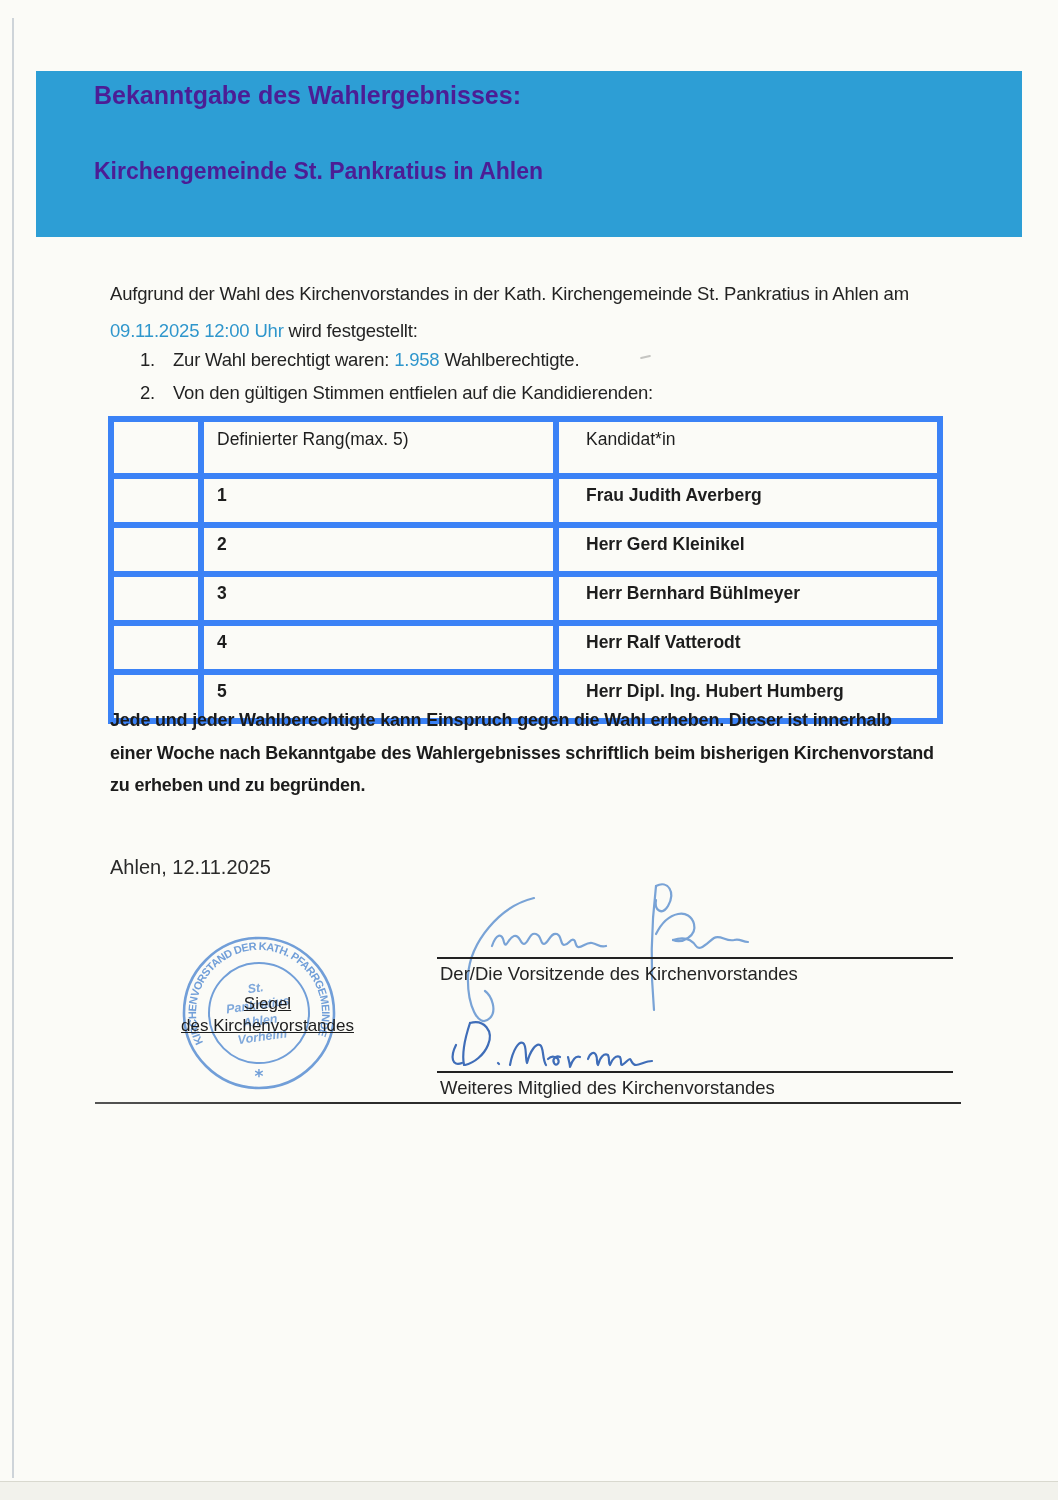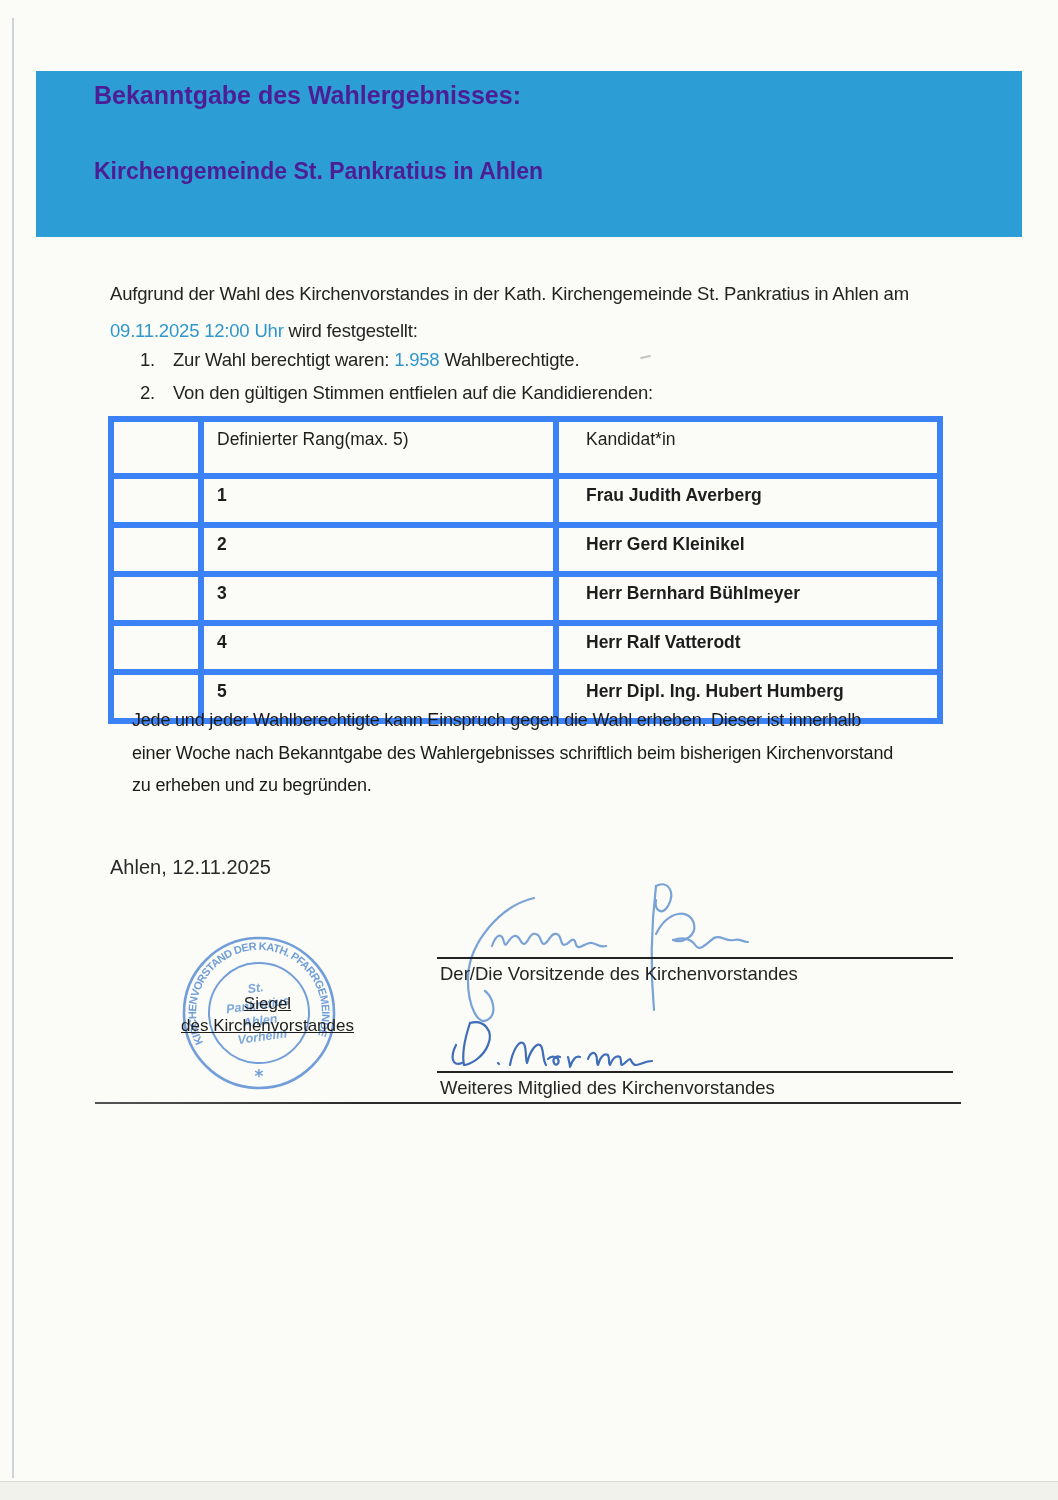--- a/index.html
+++ b/index.html
@@ -28,21 +28,21 @@
   .olist .num{display:inline-block;width:33px;}
   
   table.results{left:108px;top:416px;border-collapse:collapse;table-layout:fixed;background:transparent;}
   table.results td{border:6px solid #3b82f6;vertical-align:top;font-size:17.5px;color:#1d1d1d;}
   table.results .hrow td{height:44px;padding:7px 4px 0 10px;font-weight:normal;}
   table.results .drow td{height:37px;padding:6px 4px 0 10px;font-weight:bold;}
   table.results td.c1{width:70px;}
   table.results td.c2{width:332px;padding-left:13px;}
   table.results td.c3{width:347px;padding-left:27px;}
   
-  .objection{left:110px;top:704px;width:880px;font-size:18px;font-weight:normal;line-height:32.5px;letter-spacing:-0.2px;color:#1b1b1b;margin-left:22px;}
+  .objection{left:110px;top:704px;width:880px;font-size:18px;font-weight:bold;line-height:32.5px;letter-spacing:-0.2px;color:#1b1b1b;}
   
   .place-date{left:110px;top:856px;font-size:20px;color:#2a2a2a;}
   
   .stamp{left:178px;top:932px;width:162px;height:162px;opacity:.88;}
   .stamp circle{fill:none;stroke:#5e92d4;}
   .stamp .ring-text{fill:#5e92d4;font-size:11px;font-weight:bold;letter-spacing:.8px;font-family:"Liberation Sans",sans-serif;}
   .stamp .inner-text{fill:#5e92d4;font-size:12.5px;font-weight:bold;font-style:italic;font-family:"Liberation Sans",sans-serif;text-anchor:middle;opacity:.9;}
   .stamp .star{fill:#5e92d4;font-size:17px;font-weight:bold;text-anchor:middle;font-family:"DejaVu Sans",sans-serif;}
   .seal-overlay{left:180px;top:993px;width:175px;text-align:center;font-size:17px;line-height:22px;color:#1d1d1d;text-decoration:underline;}
   

